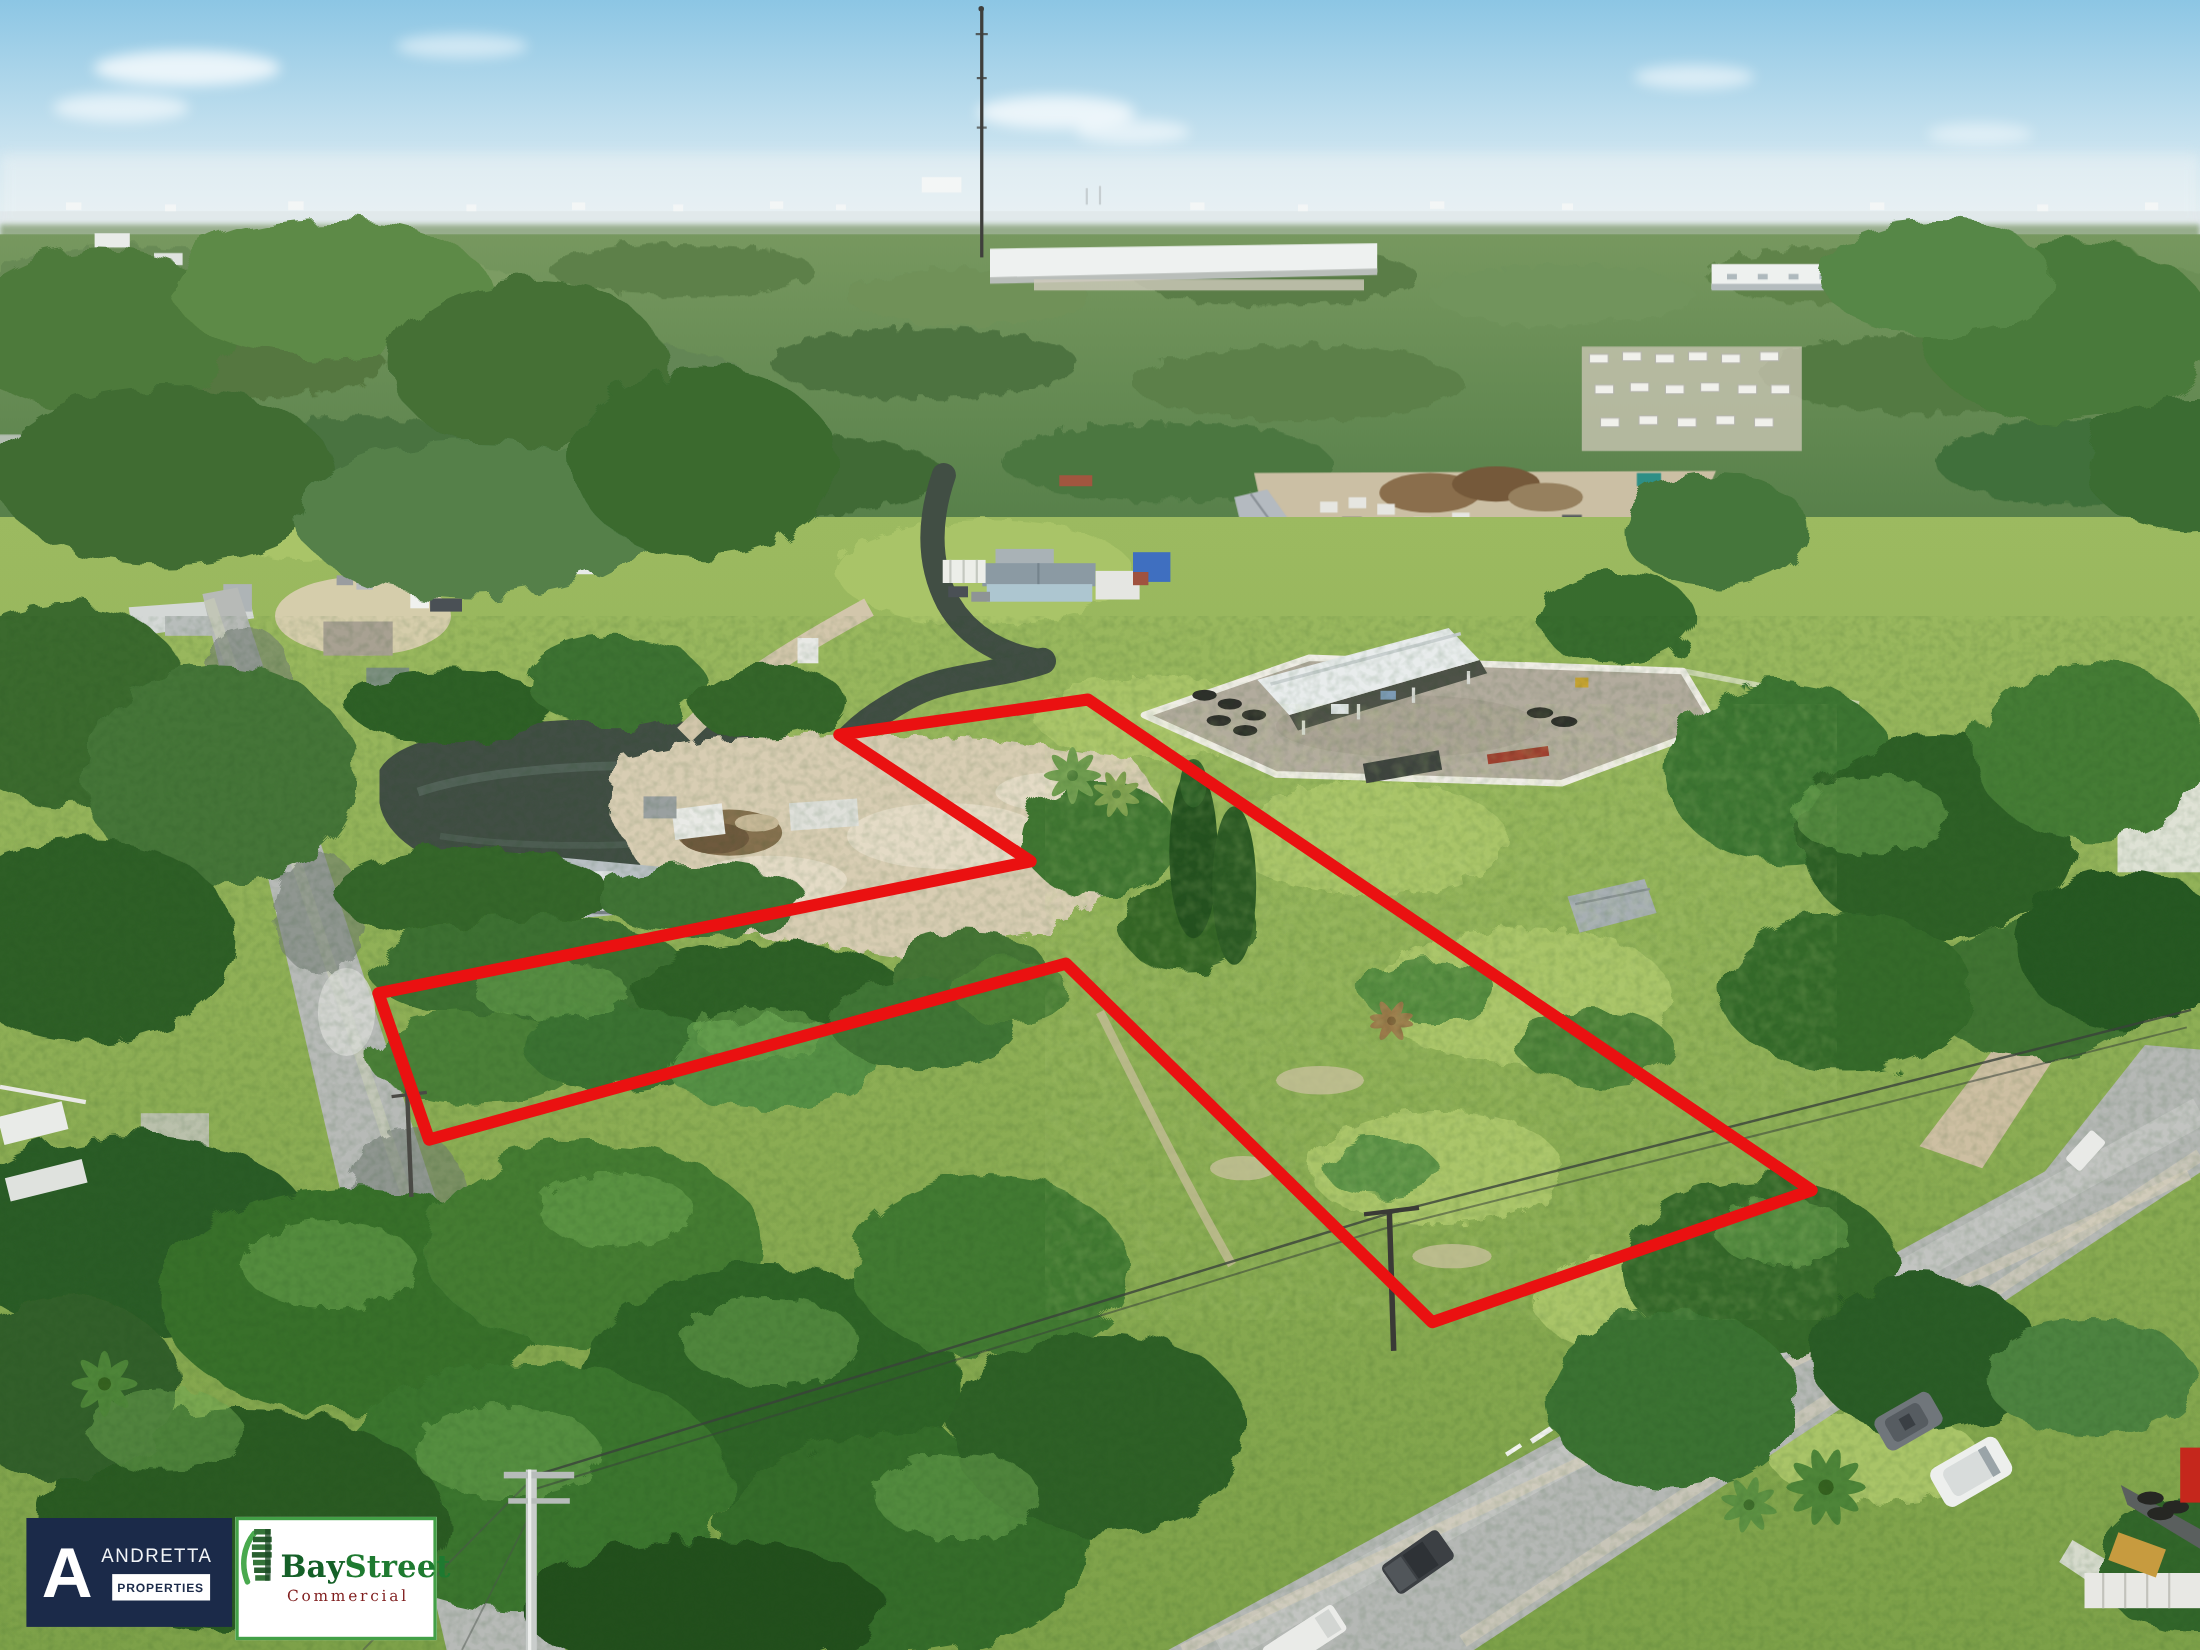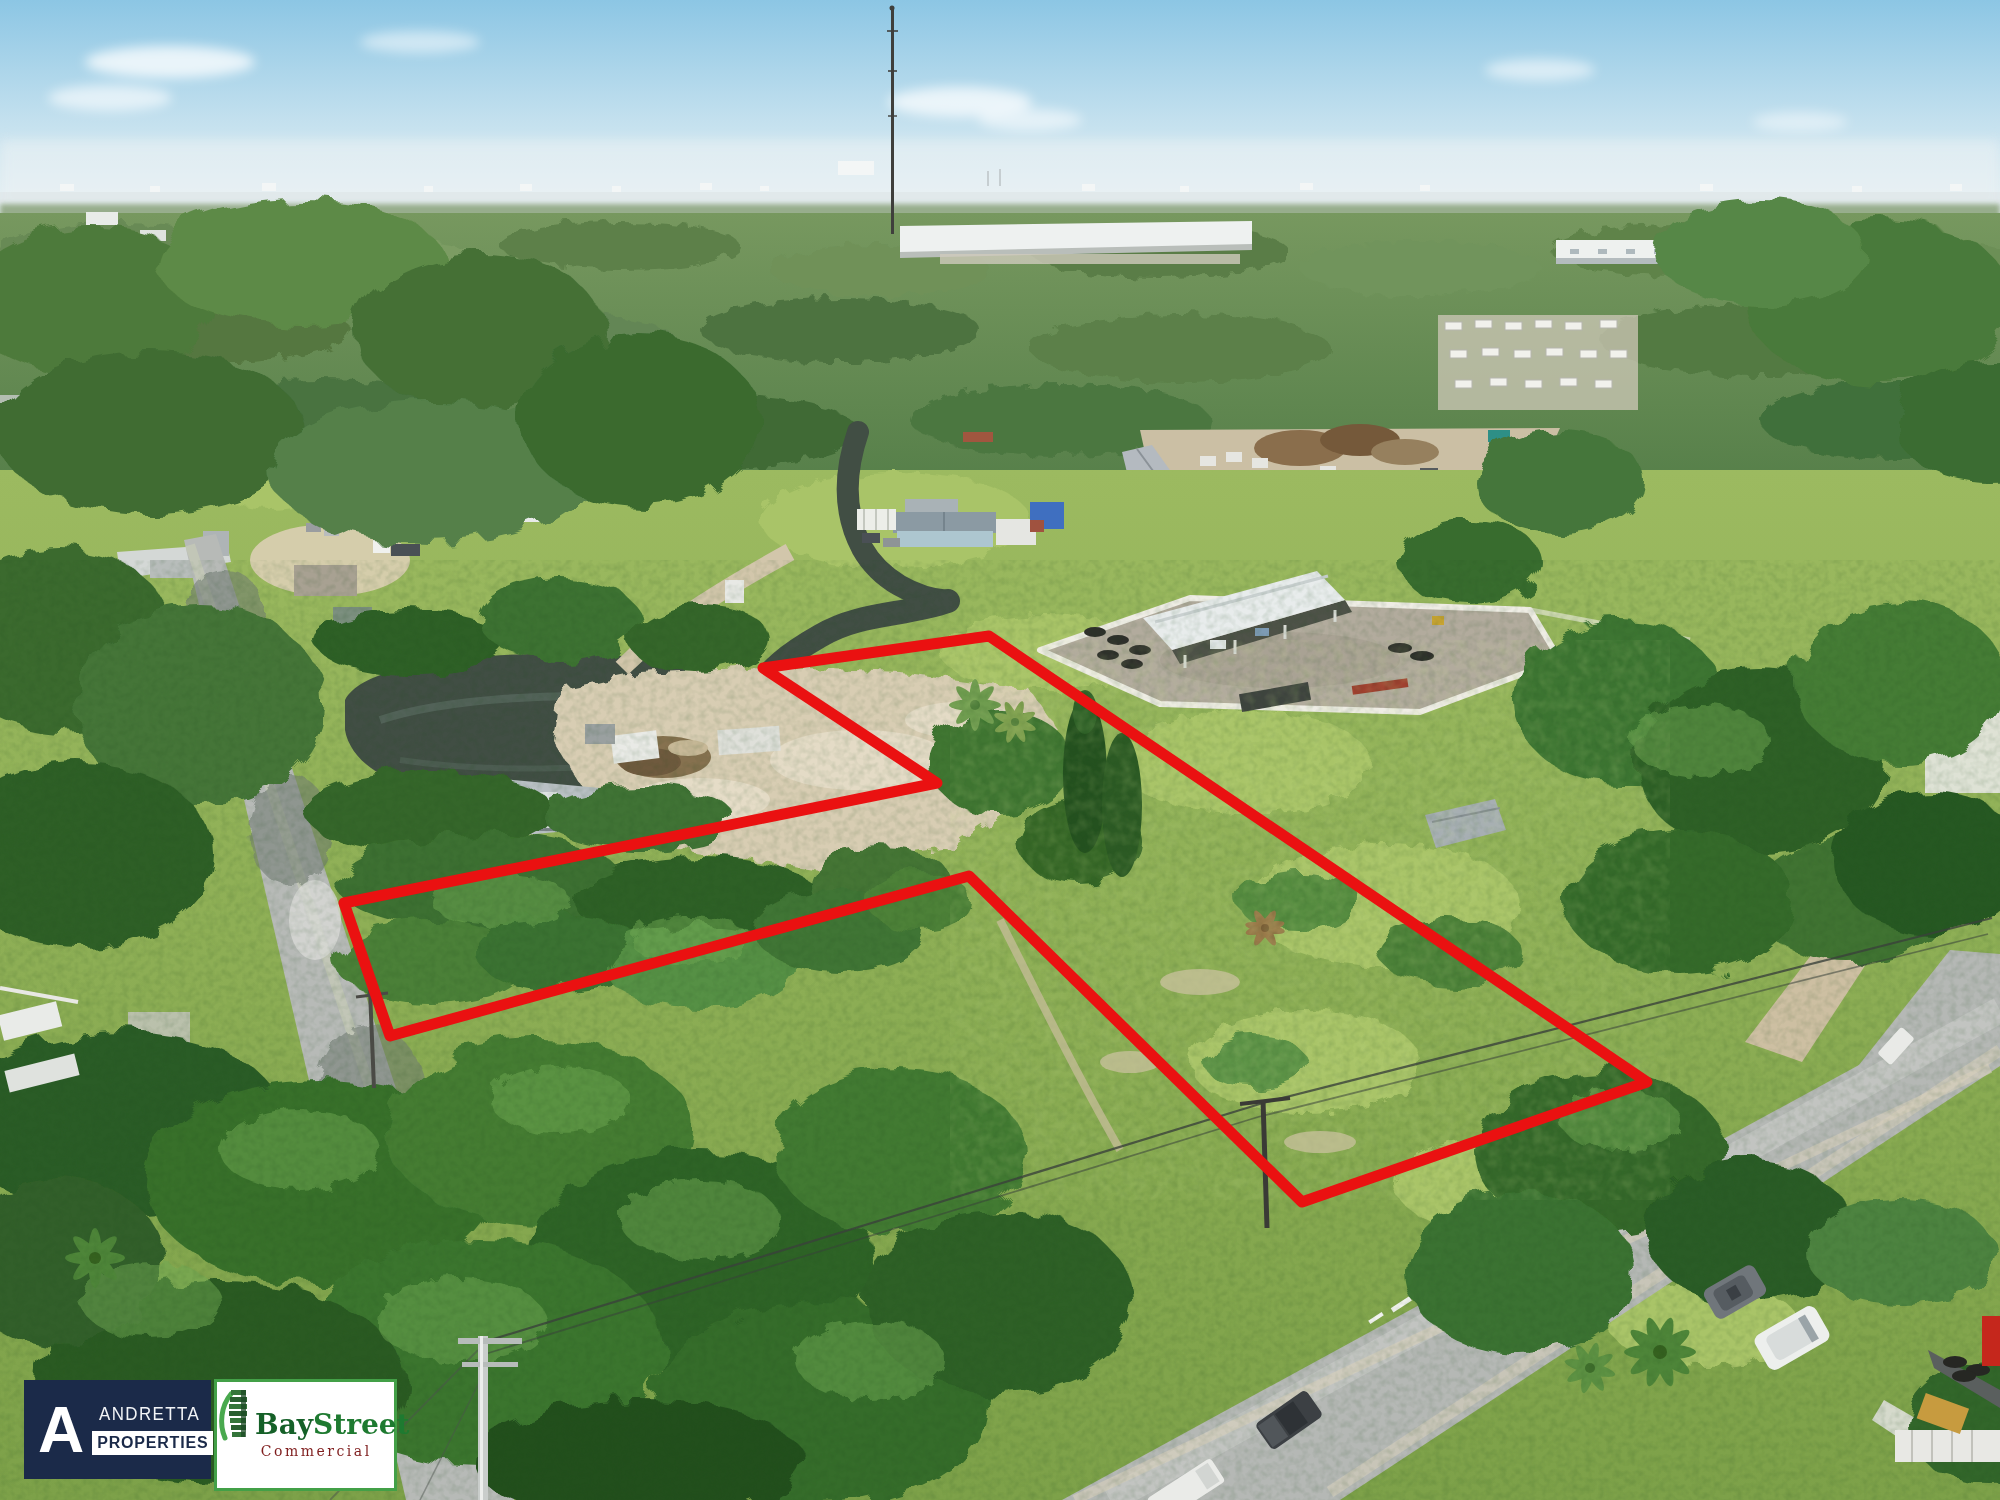--- a/index.html
+++ b/index.html
@@ -7,21 +7,21 @@
          font-family:"Liberation Sans",sans-serif;}
   .stage svg{position:absolute;left:0;top:0;}
   
   .badge{position:absolute;box-sizing:border-box;}
   .badge-andretta{left:24px;top:1380px;width:187px;height:99px;background:#1b2a49;
       display:flex;align-items:center;padding-left:14px;gap:10px;}
   .a-initial{color:#fff;font-size:64px;font-weight:bold;line-height:1;letter-spacing:-2px;}
   .a-col{display:flex;flex-direction:column;align-items:center;}
   .a-name{color:#f2f4f7;font-size:18px;letter-spacing:1.5px;transform:scaleX(.94);transform-origin:left;}
   .a-sub-box{background:#fff;margin-top:6px;padding:3px 5px;}
-  .a-sub-box span{color:#1b2a49;font-size:16px;font-weight:bold;letter-spacing:.8px;}
+  .a-sub-box span{color:#1b2a49;font-size:11px;font-weight:bold;letter-spacing:.8px;}
   .badge-baystreet{left:214px;top:1379px;width:183px;height:112px;background:#fff;
       border:3px solid #43a047;display:flex;align-items:center;padding:4px 6px;gap:6px;}
   .b-col{display:flex;flex-direction:column;align-items:center;flex:1;}
   .b-name{font-family:"DejaVu Serif","Liberation Serif",serif;font-weight:bold;font-size:28px;line-height:1;margin-left:32px;}
   .b-bay{color:#156028;}
   .b-street{color:#1e7a30;}
   .b-sub{font-family:"DejaVu Serif","Liberation Serif",serif;color:#7f1d1d;font-size:14px;
          letter-spacing:2.5px;margin-top:4px;}
 </style>
 </head>

